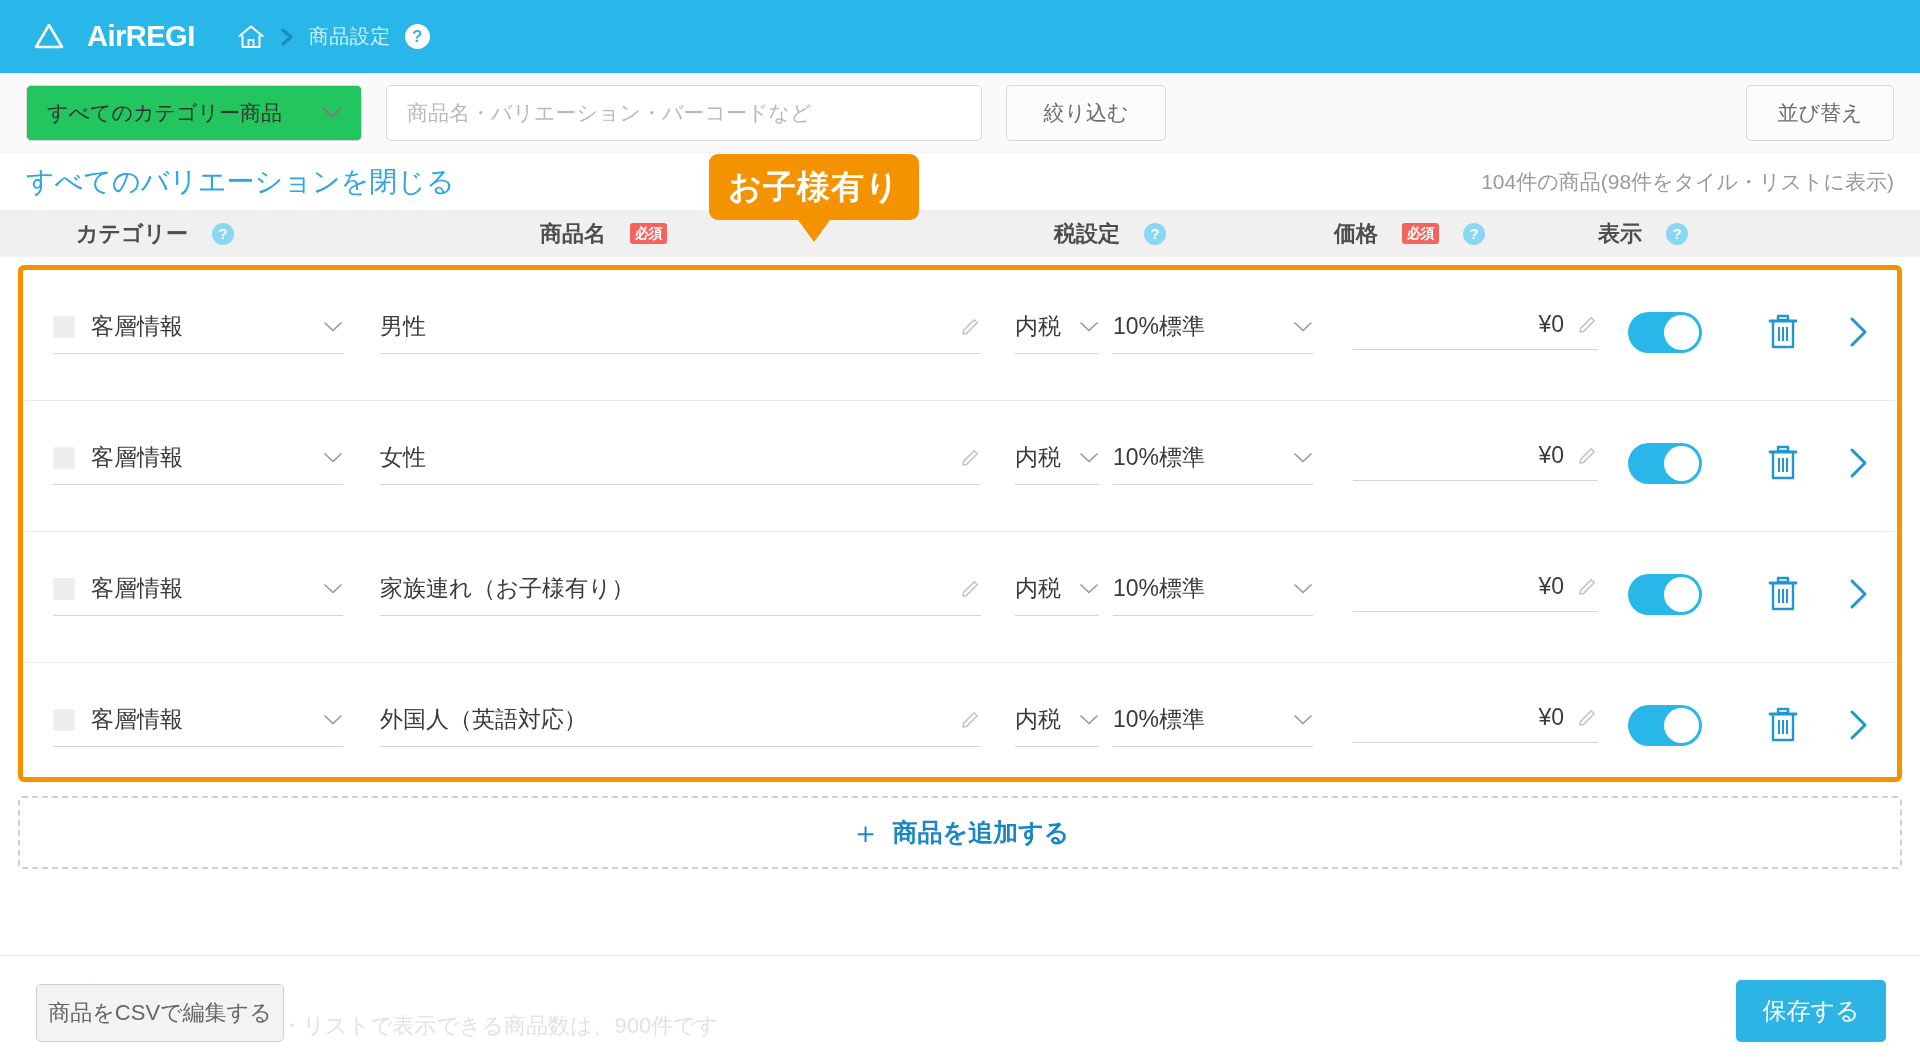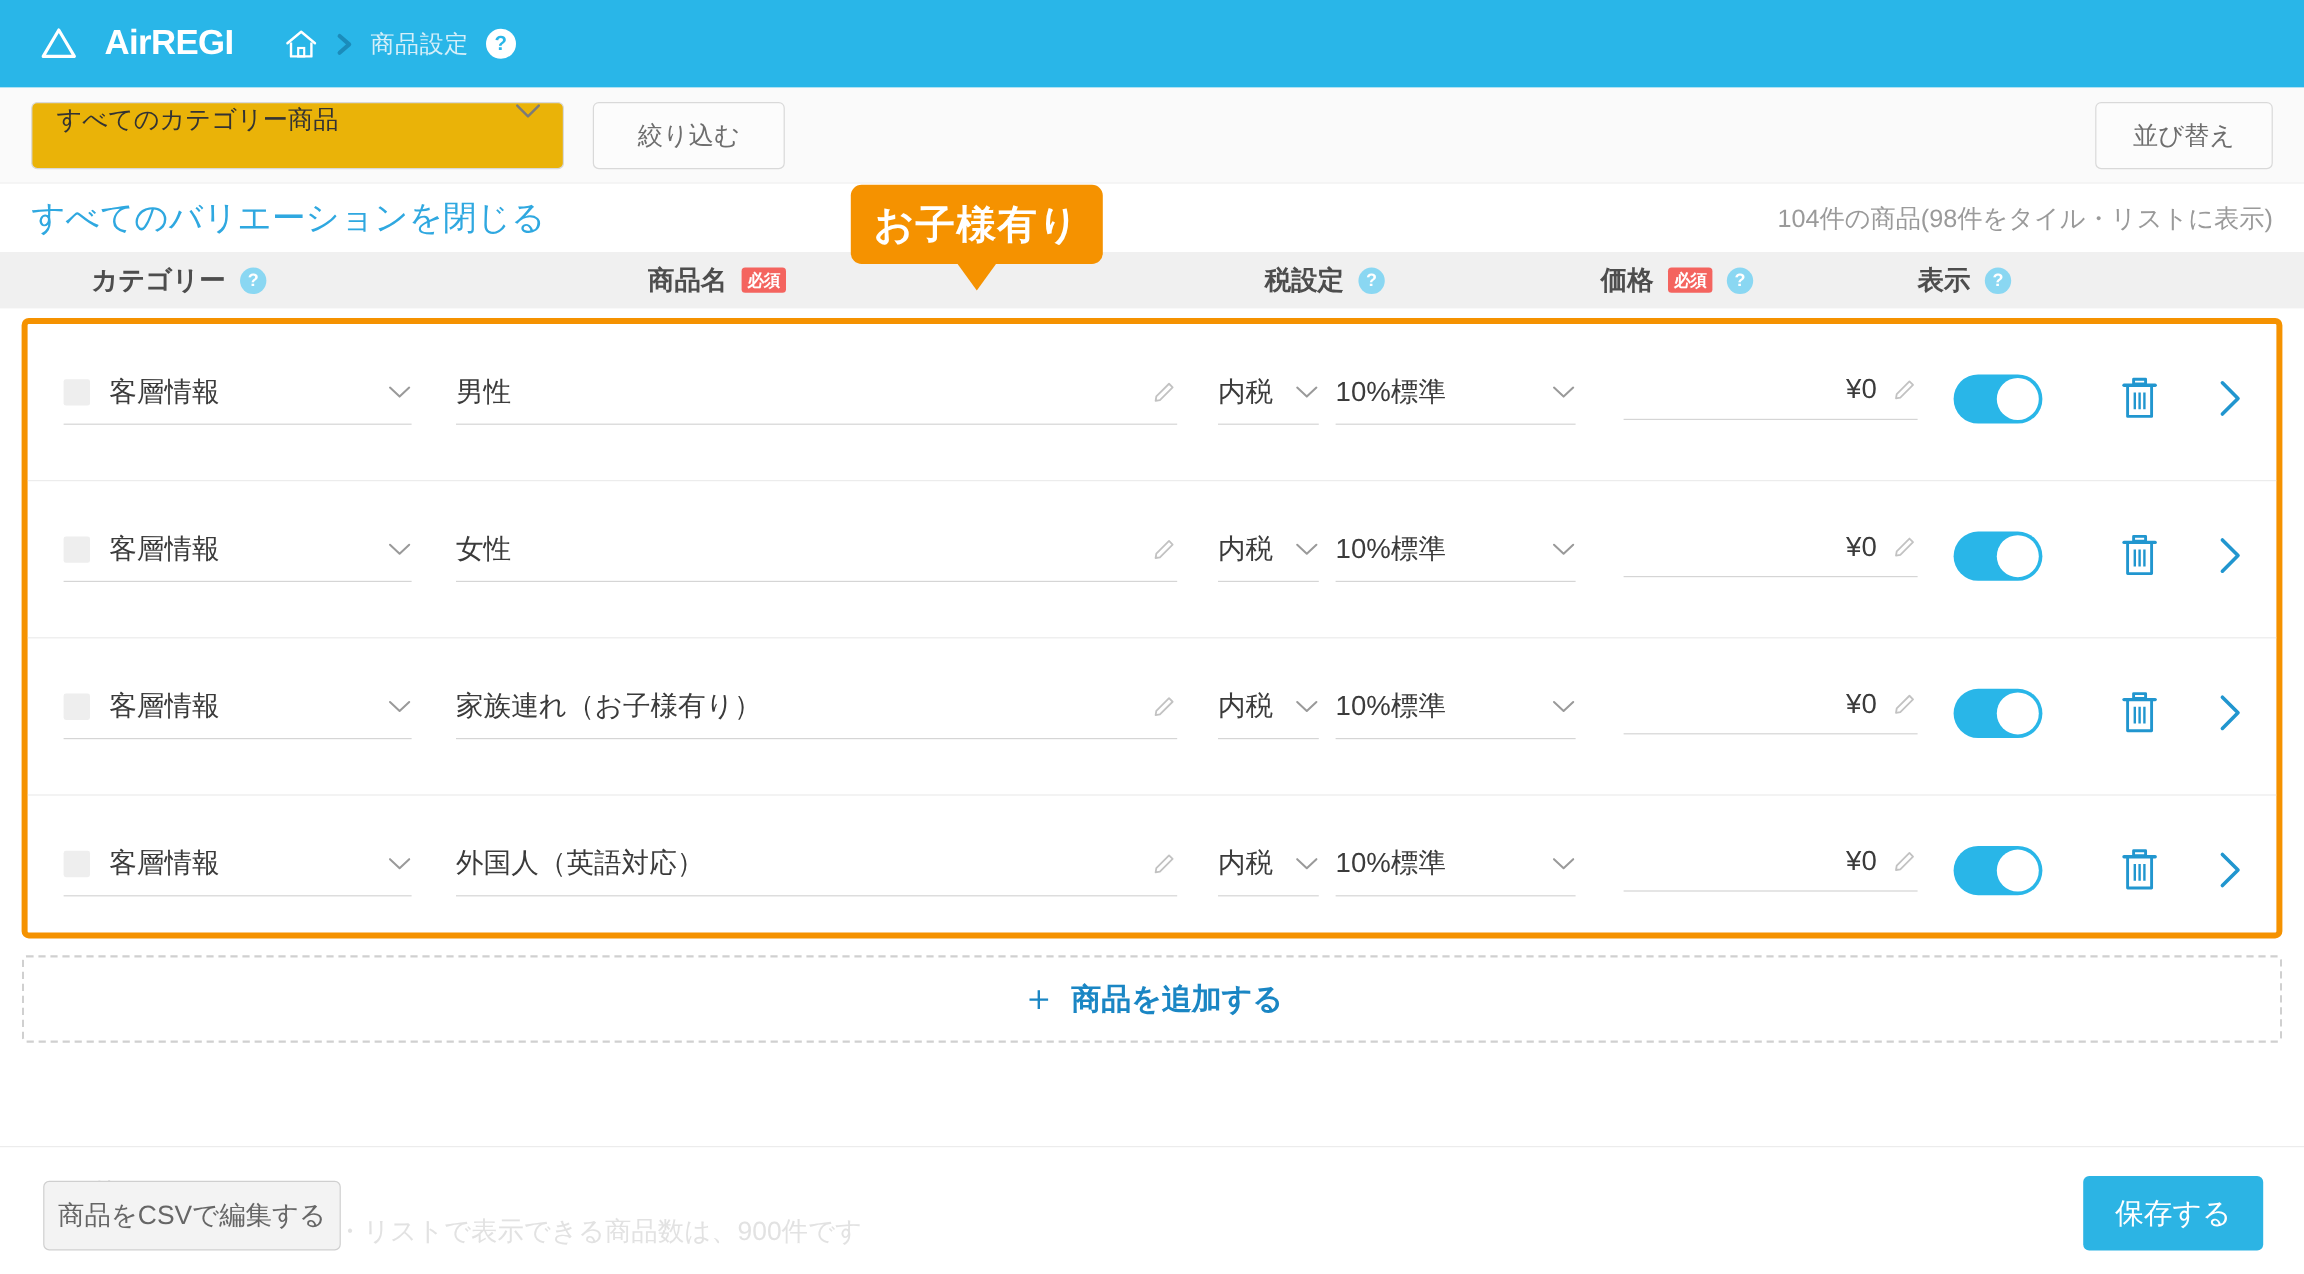--- a/index.html
+++ b/index.html
@@ -53,25 +53,25 @@
   .toolbar {
     height: 80px;
     background: #fafafa;
     border-bottom: 1px solid #f0f0f0;
     display: flex;
     align-items: center;
     padding: 0 26px 0 26px;
     position: relative;
   }
   .cat-select {
-    width: 444px; height: 56px;
-    background: #eab308;
+    width: 336px; height: 56px;
+    background: #22c55e;
     border: 1px solid #d9d9d9;
     border-radius: 5px;
-    display: flex; 
+    display: flex; align-items: center;
     padding: 0 18px 0 20px;
     position: relative;
   }
   .cat-select .label { font-size: 21px; color: #333; flex: 1; }
   .chev { width: 22px; height: 14px; display: block; }
   .search-box {
     width: 596px; height: 56px;
     background: #ffffff;
     border: 1px solid #d9d9d9;
     border-radius: 5px;
@@ -138,21 +138,21 @@
   }
 
   
   .thead {
     height: 47px;
     background: #f0f0f0;
     position: relative;
   }
   .th {
     position: absolute; top: 0; height: 47px;
-    display: flex; align-items: center; gap: 12px;
+    display: flex; align-items: center; gap: 24px;
     font-size: 22px; color: #4d4d4d; font-weight: 700;
   }
   .th.c-cat   { left: 76px; }
   .th.c-name  { left: 540px; }
   .th.c-tax   { left: 1054px; }
   .th.c-price { left: 1334px; }
   .th.c-show  { left: 1598px; }
   .help-dot {
     width: 22px; height: 22px; border-radius: 50%;
     background: #8ad7f2; color: #ffffff;
@@ -349,20 +349,23 @@
 <div class="toolbar">
   <div class="cat-select">
     <span class="label">すべてのカテゴリー商品</span>
     <span>
       <svg class="chev" viewBox="0 0 22 14" fill="none">
         <path d="M2 2 L11 11 L20 2" stroke="#7b7b7b" stroke-width="2" stroke-linecap="round" stroke-linejoin="round"></path>
       </svg>
     </span>
   </div>
 
+  <div class="search-box">
+    <span class="ph">商品名・バリエーション・バーコードなど</span>
+  </div>
 
   <button class="btn-outline btn-filter">絞り込む</button>
 
   <div class="toolbar-right">
     <button class="btn-outline btn-sort">並び替え</button>
   </div>
 </div>
 
 <div class="subbar">
   <span class="close-all-link">すべてのバリエーションを閉じる</span>

